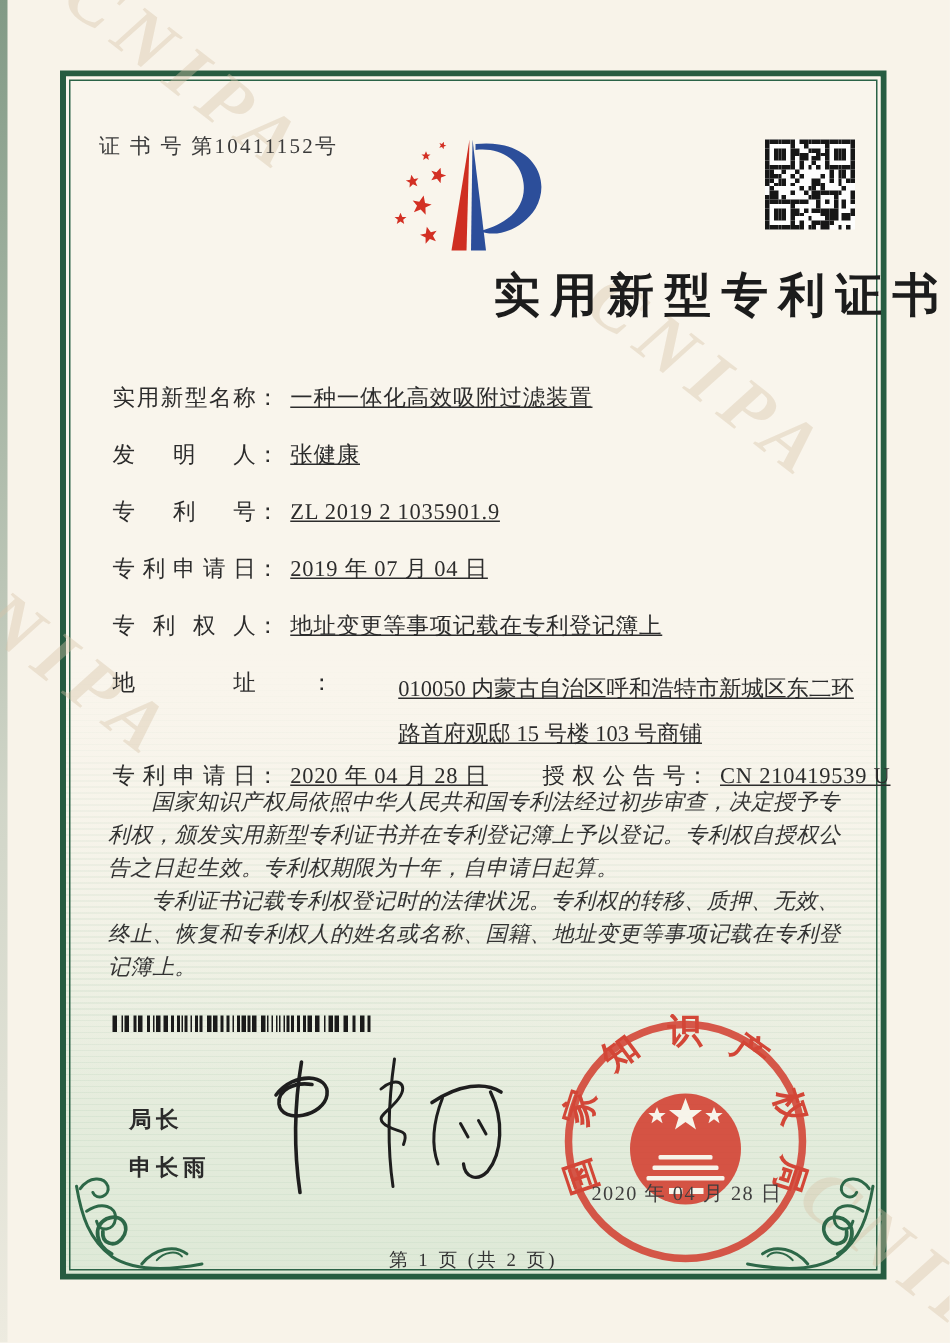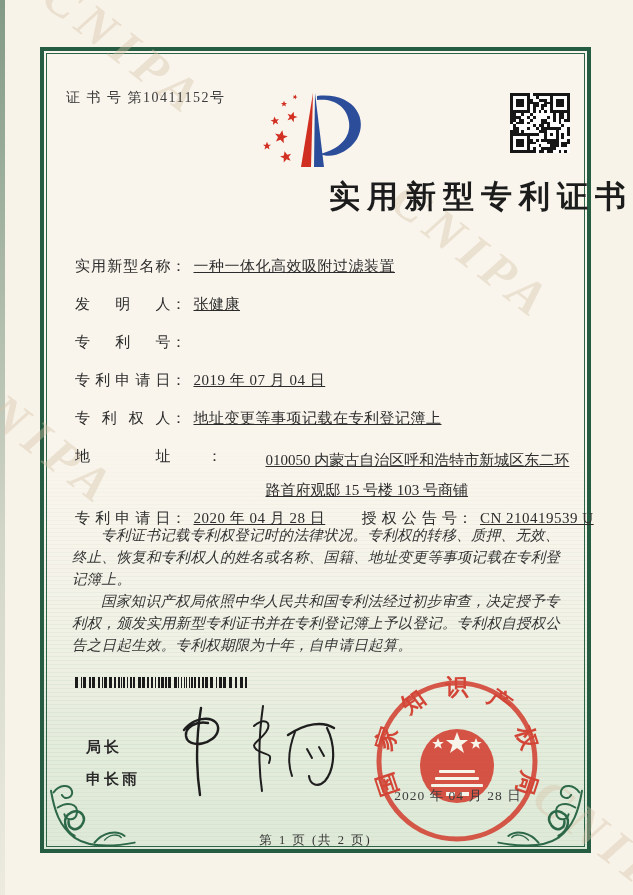--- a/index.html
+++ b/index.html
@@ -599,20 +599,21 @@
         <span class="fvalue">一种一体化高效吸附过滤装置</span>
       </div>
       <div class="frow">
         <span class="flabel">发明人</span>
           <span class="fcolon">：</span>
         <span class="fvalue">张健康</span>
       </div>
       <div class="frow">
         <span class="flabel">专利号</span>
           <span class="fcolon">：</span>
+        <span class="fvalue">ZL 2019 2 1035901.9</span>
       </div>
       <div class="frow">
         <span class="flabel">专利申请日</span>
           <span class="fcolon">：</span>
         <span class="fvalue">2019 年 07 月 04 日</span>
       </div>
       <div class="frow">
         <span class="flabel">专利权人</span>
           <span class="fcolon">：</span>
         <span class="fvalue">地址变更等事项记载在专利登记簿上</span>
@@ -626,22 +627,22 @@
         <span class="flabel">专利申请日</span>
           <span class="fcolon">：</span>
         <span class="fvalue">2020 年 04 月 28 日</span>
         <span class="flabel">授权公告号</span>
           <span class="fcolon">：</span>
         <span class="fvalue">CN 210419539 U</span>
       </div>
     </div>
 
     <div class="paras">
+      <p>国家知识产权局依照中华人民共和国专利法经过初步审查，决定授予专利权，颁发实用新型专利证书并在专利登记簿上予以登记。专利权自授权公告之日起生效。专利权期限为十年，自申请日起算。</p>
       <p>专利证书记载专利权登记时的法律状况。专利权的转移、质押、无效、终止、恢复和专利权人的姓名或名称、国籍、地址变更等事项记载在专利登记簿上。</p>
-      <p>国家知识产权局依照中华人民共和国专利法经过初步审查，决定授予专利权，颁发实用新型专利证书并在专利登记簿上予以登记。专利权自授权公告之日起生效。专利权期限为十年，自申请日起算。</p>
     </div>
 
     <div class="barcode" id="barcode">
         <b style="width: 3px;"></b>
         <s style="width: 3px;"></s>
         <b style="width: 1px;"></b>
         <s style="width: 1px;"></s>
         <b style="width: 3px;"></b>
         <s style="width: 3px;"></s>
         <b style="width: 2px;"></b>

